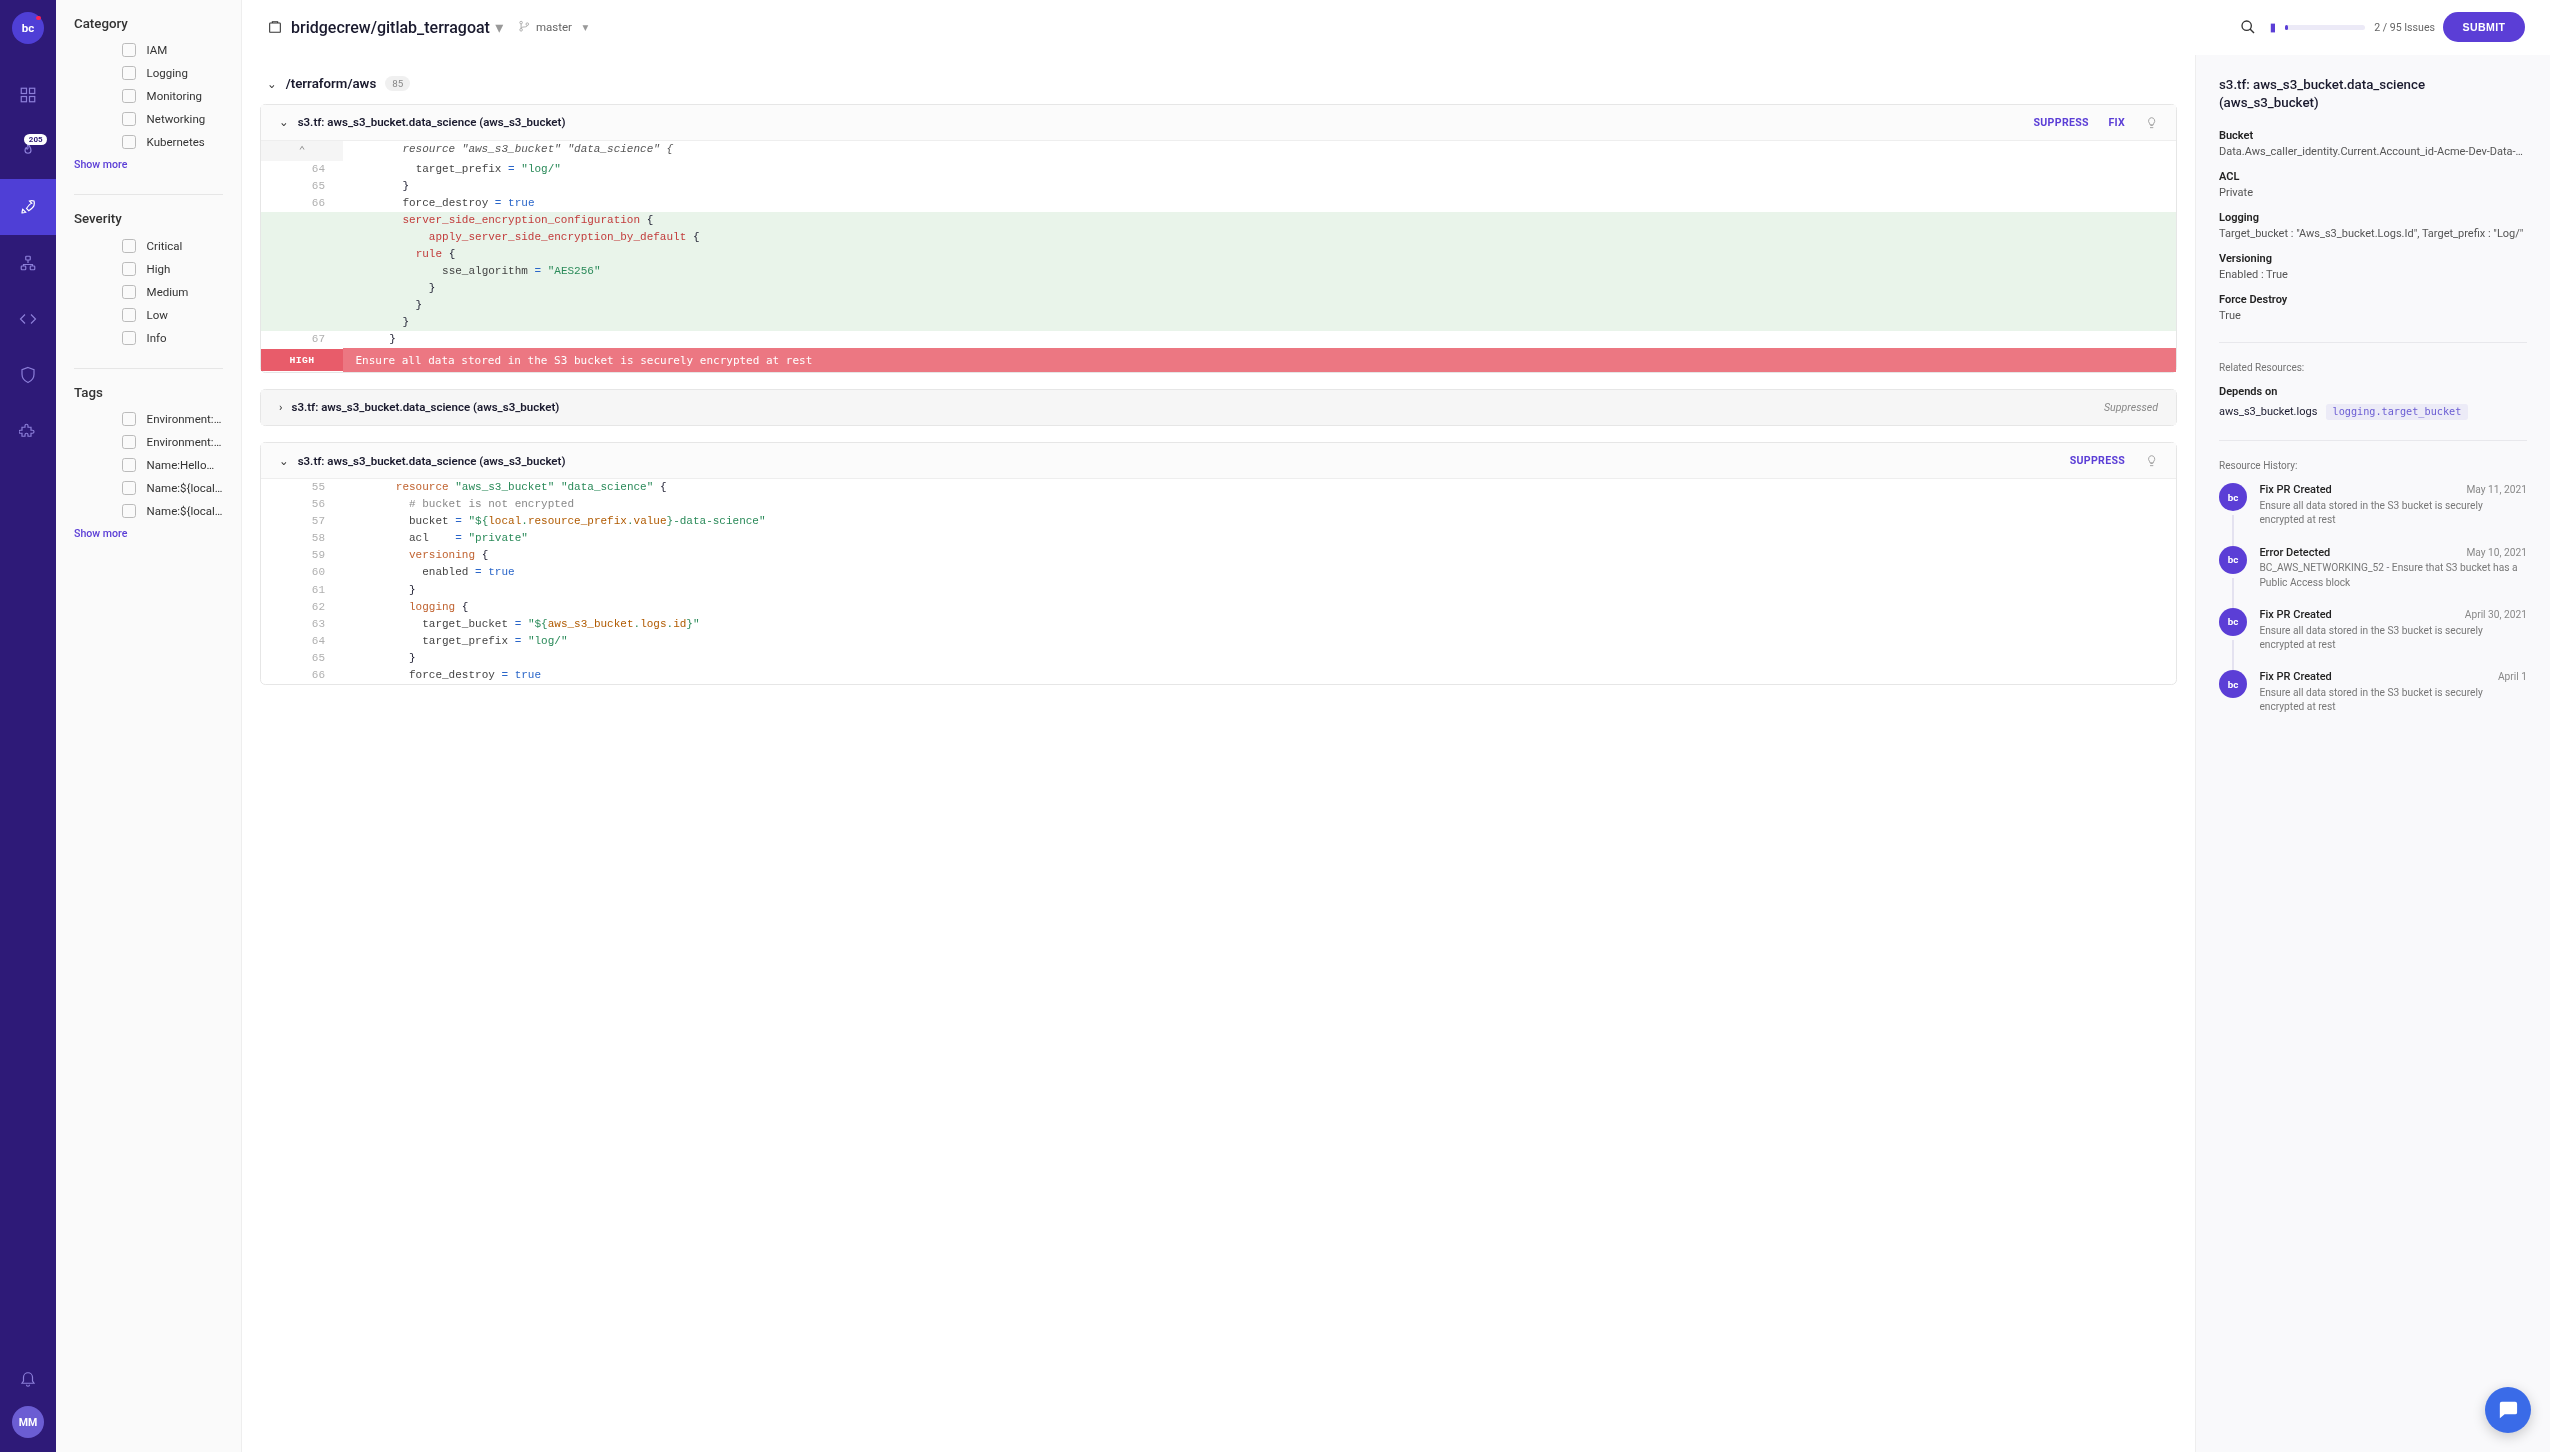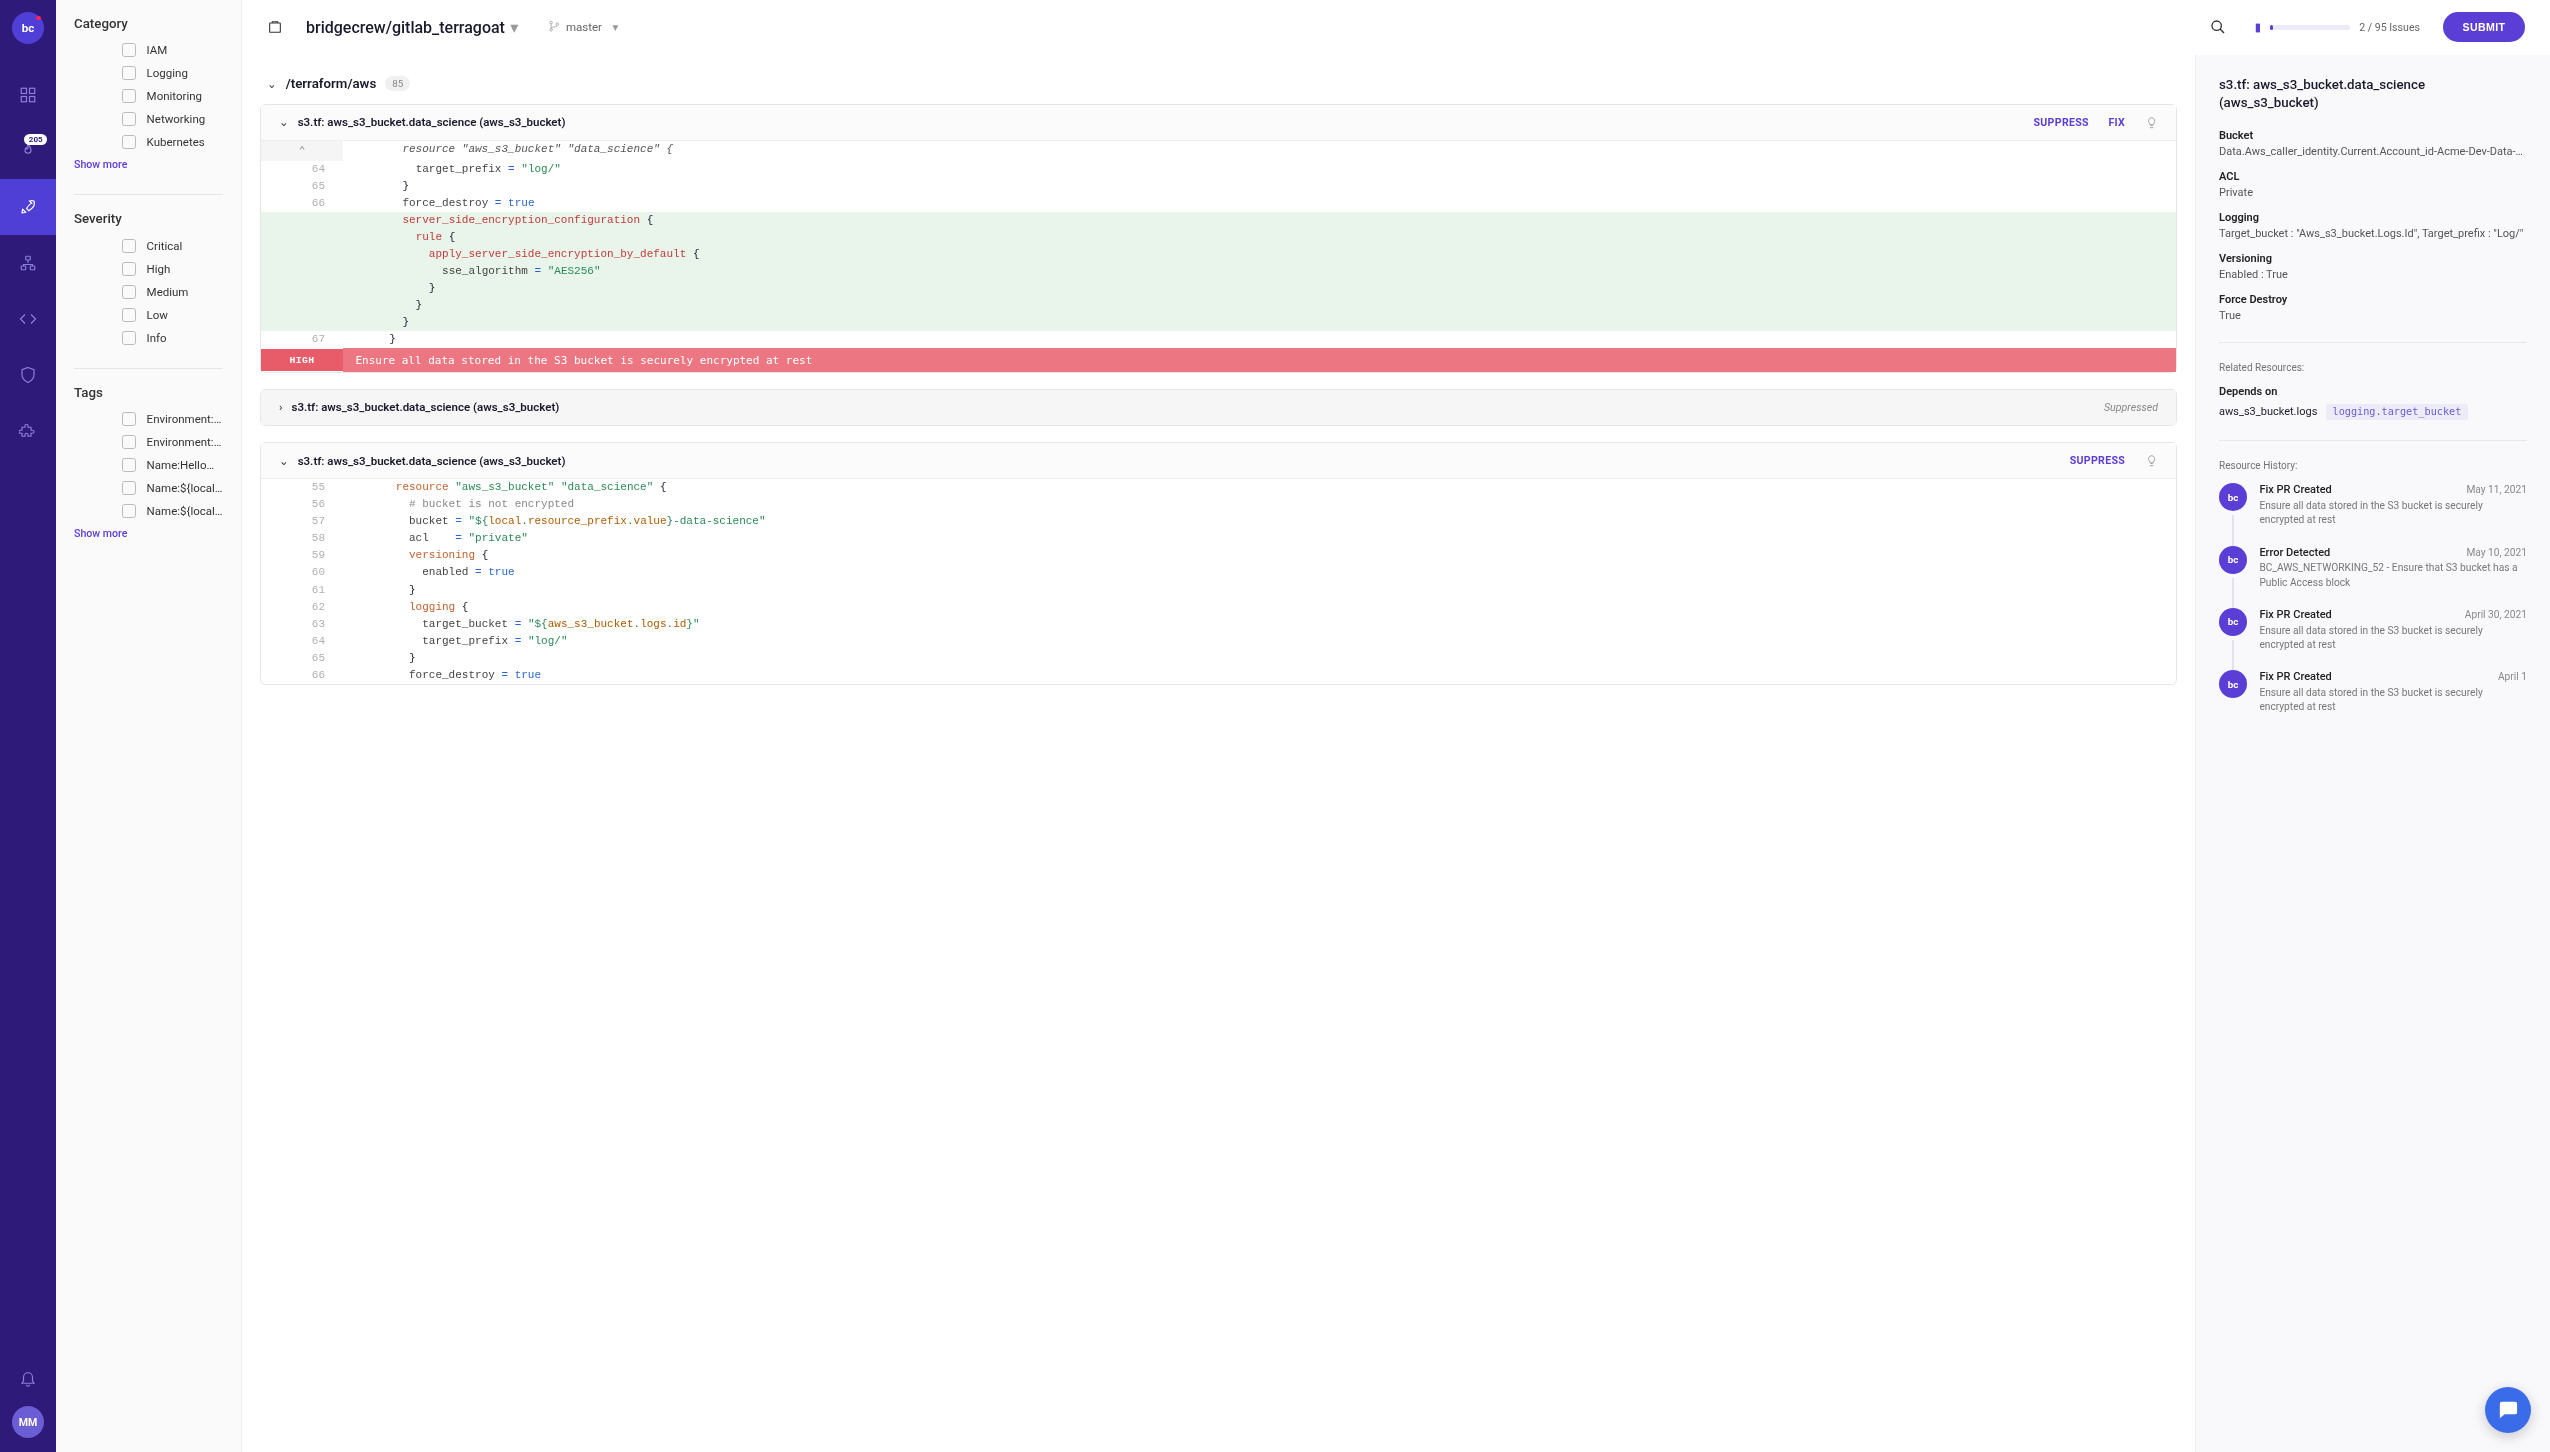--- a/index.html
+++ b/index.html
@@ -21,21 +21,21 @@
 .filter-group { margin-bottom: 23px; }
 .filter-title { font-size: 13.3px; font-weight: 500; color: #333; margin-bottom: 12.4px; }
 .filter-item { display: flex; align-items: center; margin-bottom: 9px; cursor: pointer; padding-left: 48px; }
 .filter-cb { width: 14px; height: 14px; border: 1.3px solid #bbb; border-radius: 2.7px; margin-right: 10.6px; flex-shrink: 0; }
 .filter-label { font-size: 11.5px; color: #333; white-space: nowrap; overflow: hidden; text-overflow: ellipsis; }
 .show-more { color: #5b3ed6; font-size: 10.6px; font-weight: 500; cursor: pointer; }
 .filter-hr { border: none; border-top: 0.9px solid #e6e6e6; margin: 16px 0; }
 
 
 .main { flex: 1; display: flex; flex-direction: column; overflow: hidden; }
-.topbar { display: flex; align-items: center; padding: 12.4px 25px; gap: 23px; border-bottom: 0px solid #eee; }
+.topbar { display: flex; align-items: center; padding: 12.4px 25px; gap: 8px; border-bottom: 0px solid #eee; }
 .repo-icon { color: #333; }
 .repo-name { font-size: 16px; font-weight: 500; }
 .dd-caret { color: #999; margin-left: 5.3px; }
 .branch-sel { display: flex; gap: 5.3px; color: #666; font-size: 11.5px; margin-left: 7px; }
 .top-spacer { flex: 1; }
 .search-btn { color: #333; cursor: pointer; padding: 5.3px; }
 .progress-wrap { display: flex; align-items: center; gap: 9px; }
 .progress-bar { width: 80px; height: 4.4px; background: #eceaf7; border-radius: 2.7px; position: relative; }
 .progress-fill { position: absolute; left: 0; top: 0; bottom: 0; width: 3%; background: #5b3ed6; border-radius: 2.7px; }
 .issues-count { font-size: 10.6px; color: #666; }
@@ -309,25 +309,25 @@
             <div class="code-row">
                 <div class="gutter">66</div>
                 <div class="code-line">         <span class="tk-pl">force_destroy</span> <span class="tk-val">=</span> <span class="tk-val">true</span></div>
               </div>
             <div class="code-row hl-add">
                 <div class="gutter"></div>
                 <div class="code-line">         <span class="tk-red">server_side_encryption_configuration</span> {</div>
               </div>
             <div class="code-row hl-add">
                 <div class="gutter"></div>
+                <div class="code-line">             <span class="tk-red">apply_server_side_encryption_by_default</span> {</div>
+              </div>
+            <div class="code-row hl-add">
+                <div class="gutter"></div>
                 <div class="code-line">           <span class="tk-red">rule</span> {</div>
-              </div>
-            <div class="code-row hl-add">
-                <div class="gutter"></div>
-                <div class="code-line">             <span class="tk-red">apply_server_side_encryption_by_default</span> {</div>
               </div>
             <div class="code-row hl-add">
                 <div class="gutter"></div>
                 <div class="code-line">               <span class="tk-pl">sse_algorithm</span> <span class="tk-val">=</span> <span class="tk-str">"AES256"</span></div>
               </div>
             <div class="code-row hl-add">
                 <div class="gutter"></div>
                 <div class="code-line">             }</div>
               </div>
             <div class="code-row hl-add">

